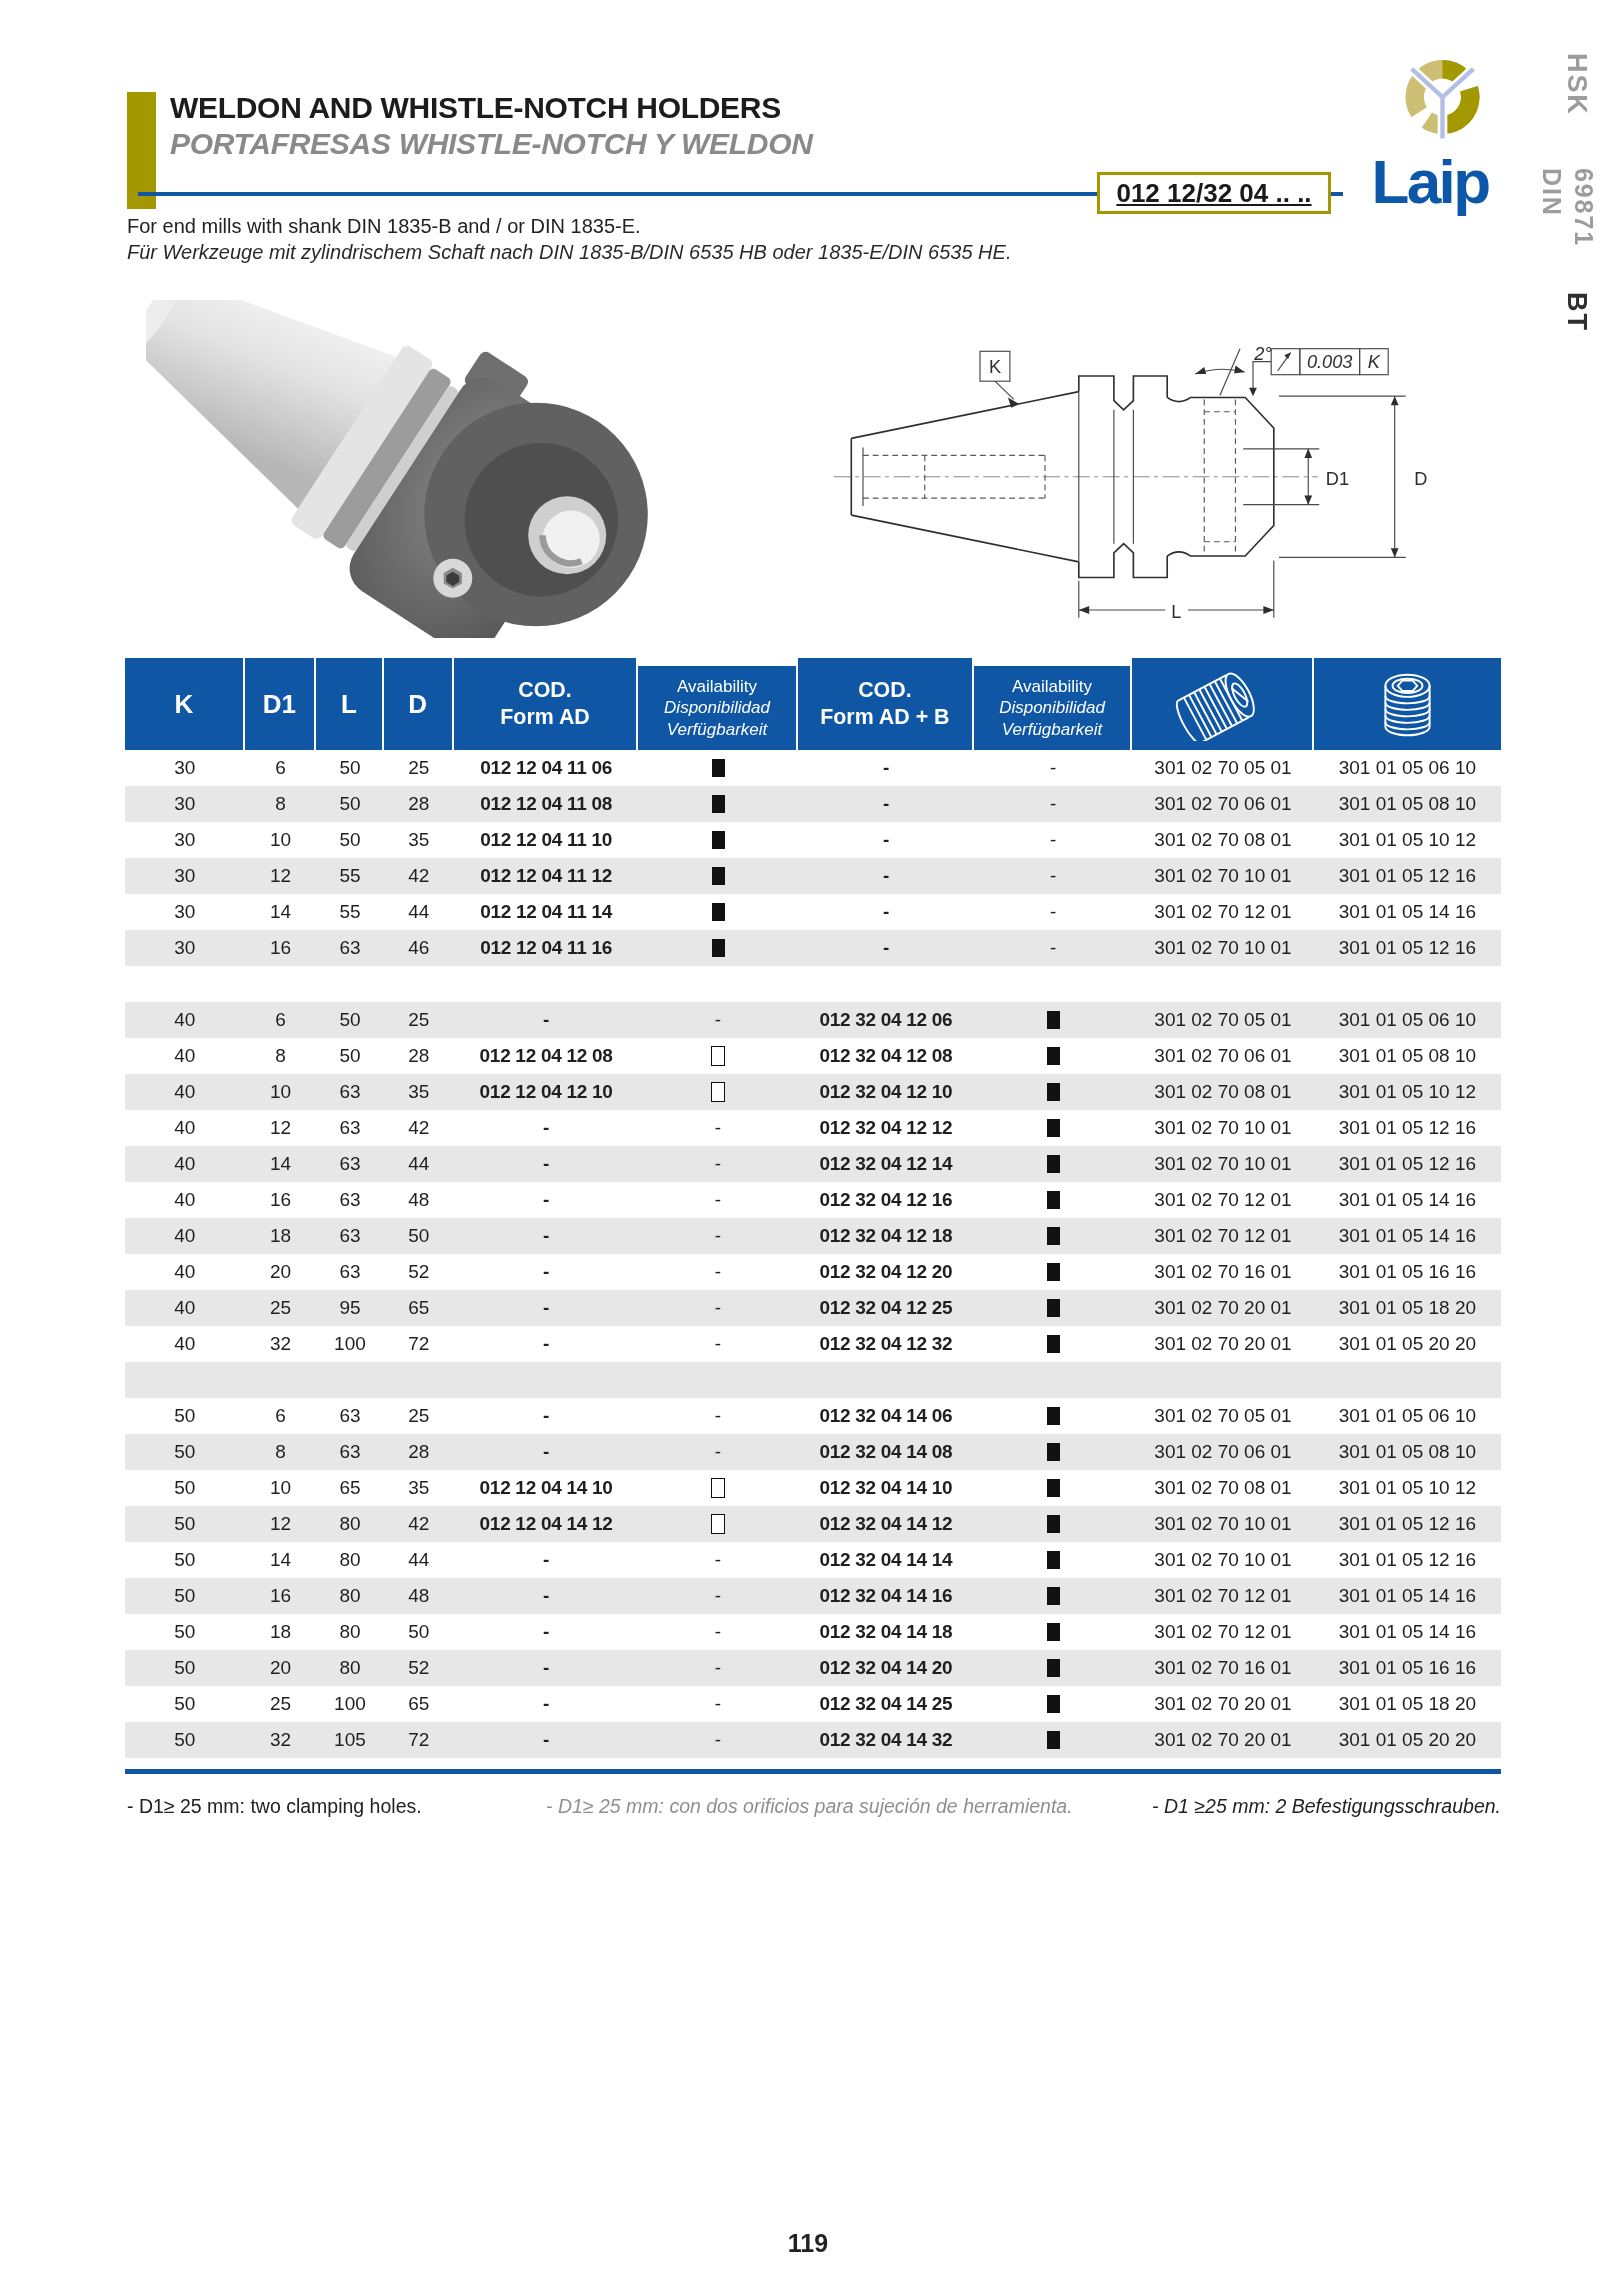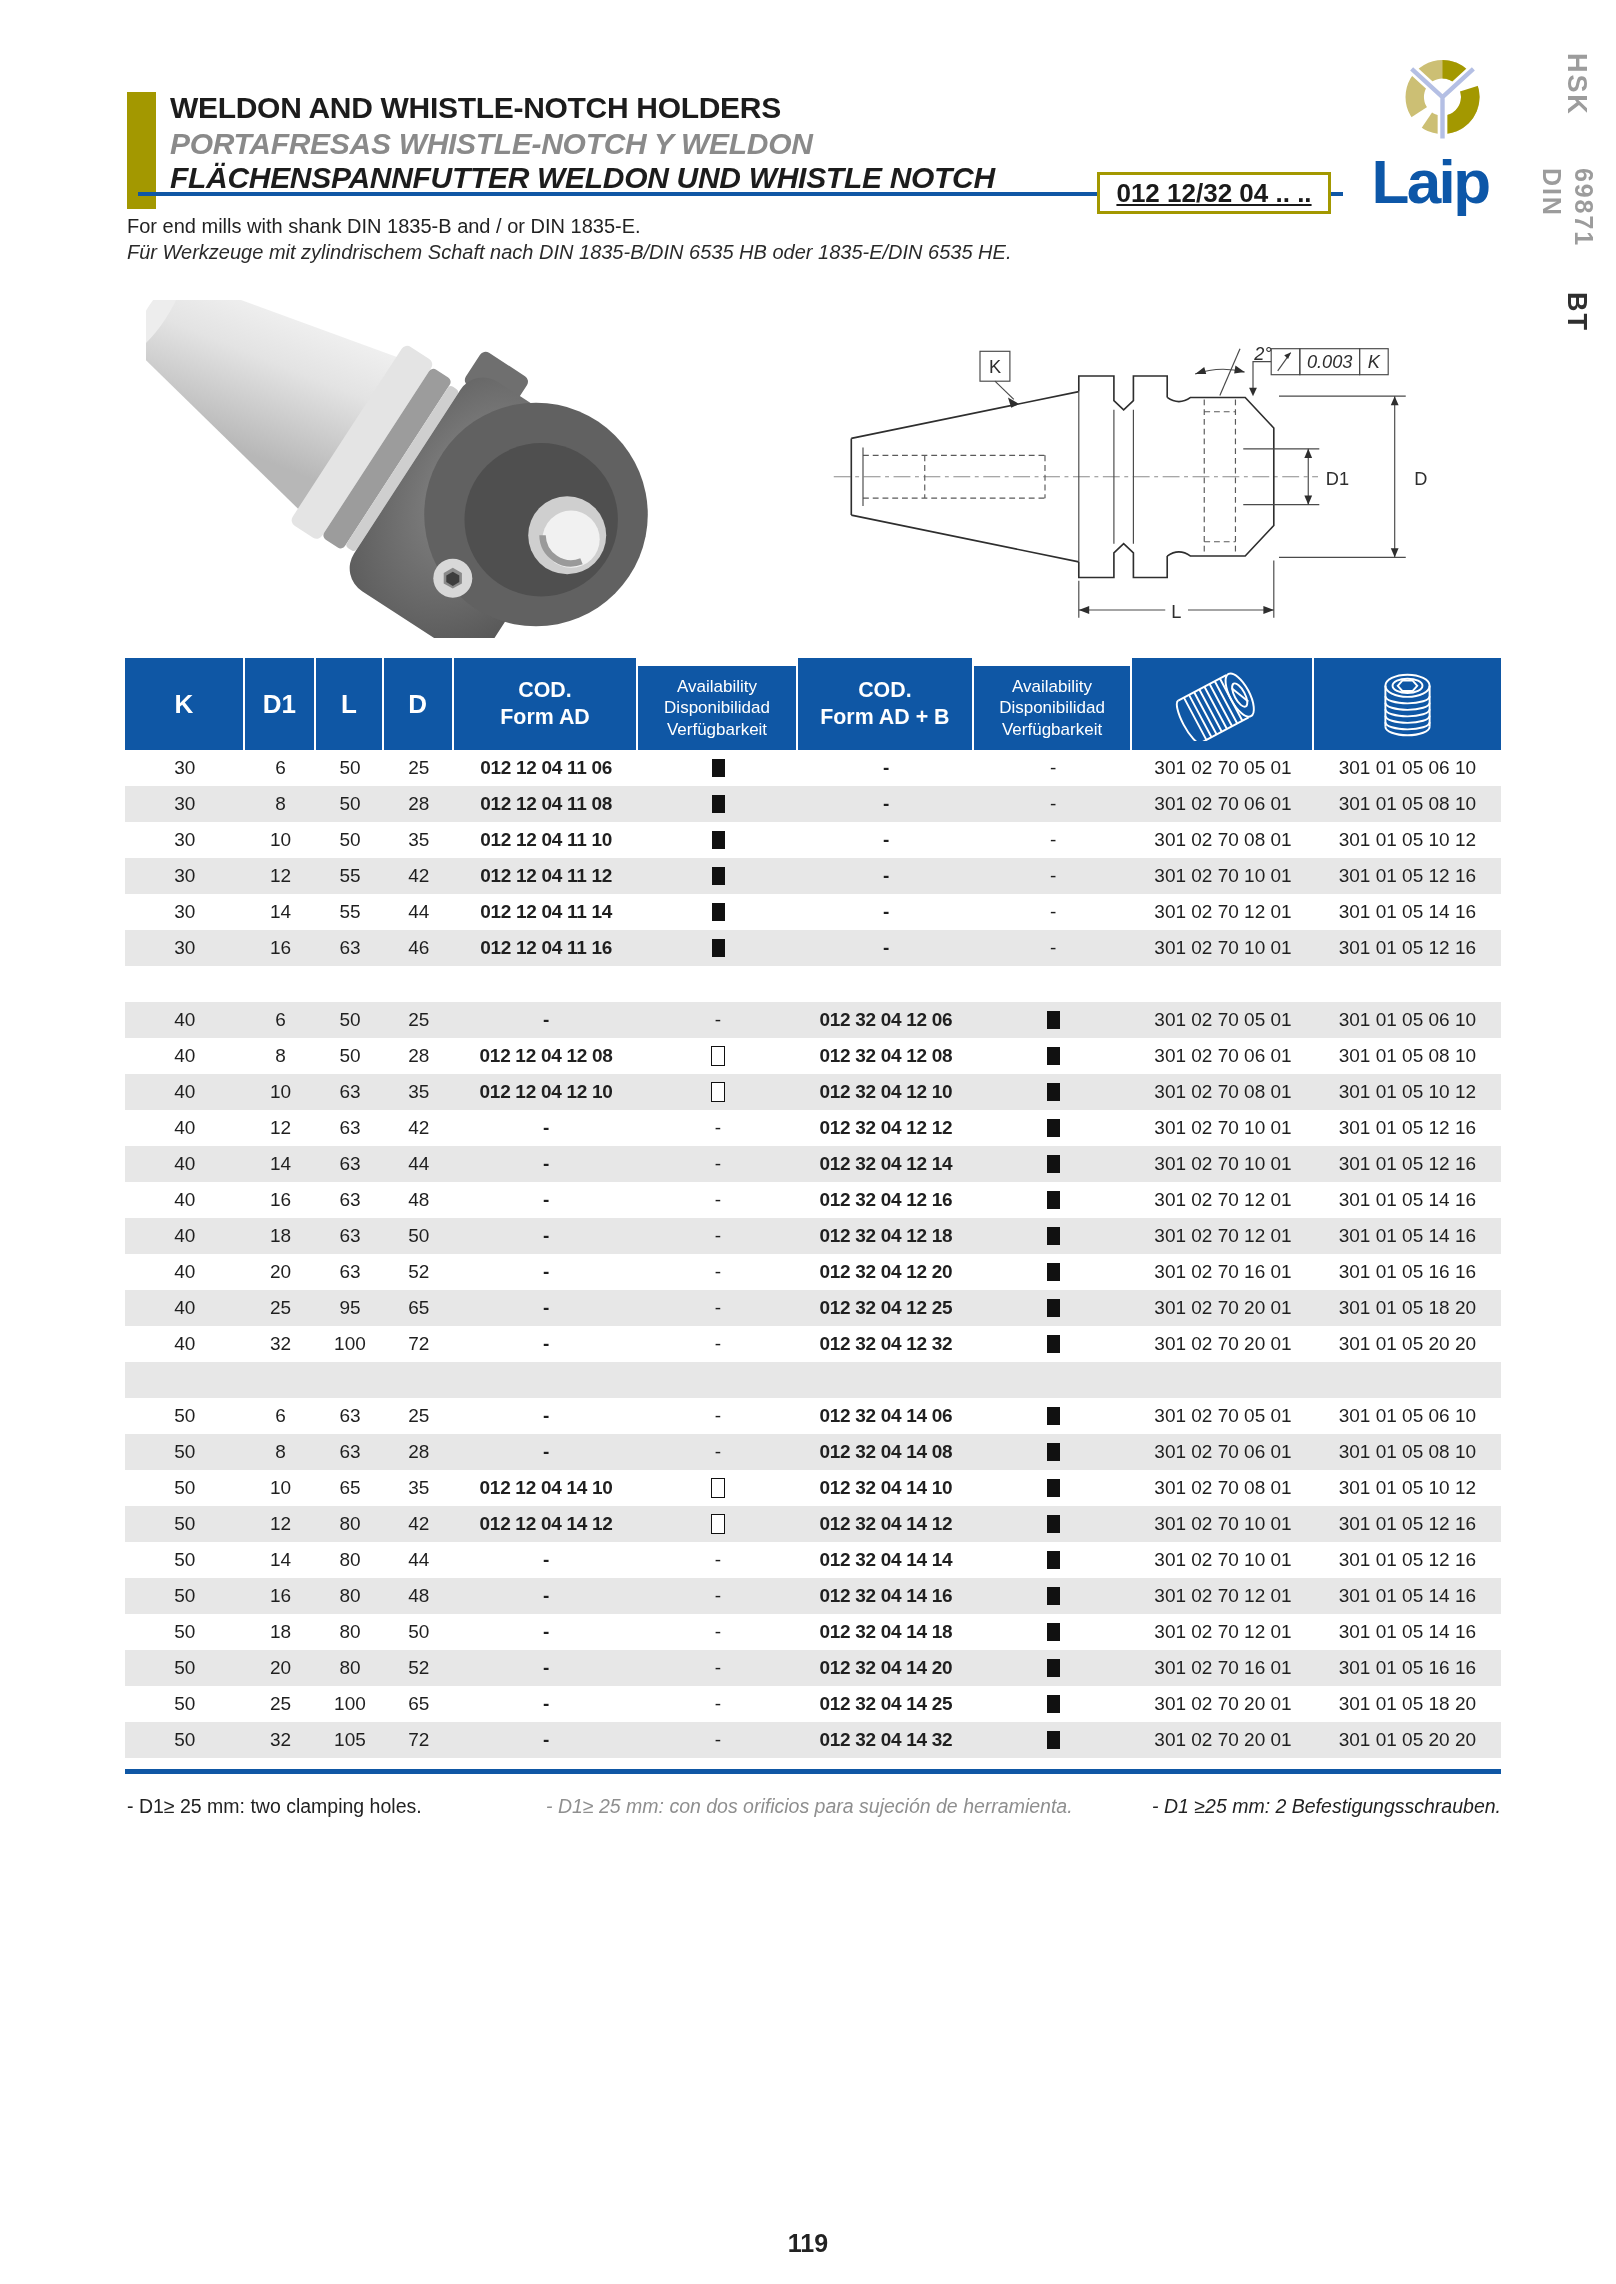--- a/index.html
+++ b/index.html
@@ -50,21 +50,21 @@
   
   .tbl { position:absolute; left:125px; top:658px; width:1376px; }
   .tgrid { display:grid; grid-template-columns:8.7% 5.2% 4.9% 5.1% 13.4% 11.6% 12.8% 11.5% 13.2% 13.6%; }
   .thead { height:92px; }
   .hcell { background:#0f57a5; color:#ffffff; display:flex; flex-direction:column;
            align-items:center; justify-content:center; border-right:2.6px solid #ffffff; text-align:center; }
   .hcell:last-child { border-right:none; }
   .h-big { font-size:26px; font-weight:bold; }
   .h-cod { font-size:21.4px; font-weight:bold; line-height:27px; }
   .h-av  { font-size:17px; line-height:21.4px;margin-top:8px; }
-  .h-av .it { }
+  .h-av .it { font-style:italic; }
   .trow { height:36px; background:#ffffff; }
   .trow.alt { background:#e7e7e7; }
   .tcell { display:flex; align-items:center; justify-content:center; font-size:19px; color:#1f1f1f; }
   .c-cod_ad, .c-cod_adb { font-weight:bold; letter-spacing:-0.3px; }
   .mark-filled { width:13px; height:18px; background:#111; display:inline-block; }
   .mark-empty  { width:14.3px; height:19.5px; background:#fff; border:1.9px solid #111; display:inline-block; }
   .tbl-bottom-rule { position:absolute; left:125px; top:1769px; width:1376px; height:4.5px; background:#0f57a5; }
 
   
   .fnote { position:absolute; top:1795px; font-size:19.5px; white-space:nowrap; }
@@ -88,21 +88,20 @@
     <span class="vtext">DIN</span>
     <span class="vtext">69871</span>
   </div>
   <div class="side-tab bt tab-dark">
     <span class="vtext">BT</span>
   </div>
 
   <div class="gold-bar"></div>
   <div class="title title-es">PORTAFRESAS WHISTLE-NOTCH Y WELDON</div>
   <div class="title title-en">WELDON AND WHISTLE-NOTCH HOLDERS</div>
-  <div class="title title-de">FLÄCHENSPANNFUTTER WELDON UND WHISTLE NOTCH</div>
   <div class="blue-rule-1"></div>
   <div class="blue-rule-2"></div>
   <div class="code-box">012 12/32 04 .. ..</div>
 
   <svg class="logo-icon" viewBox="0 0 110 110">
     <path d="M55,8 a42,42 0 1 0 0.1,0 Z M55,29 a21,21 0 1 1 -0.1,0 Z" fill="#ccbf74" fill-rule="evenodd"></path>
     <path d="M55,8 a42,42 0 0 1 0,84 L55,71 a21,21 0 0 0 0,-42 Z" fill="#a39800"></path>
     <polygon points="55,50 90,16 99,36" fill="#ffffff"></polygon>
     <polygon points="55,50 18,74 28,90" fill="#ffffff"></polygon>
     <g stroke="#ffffff" stroke-width="11" fill="none">

